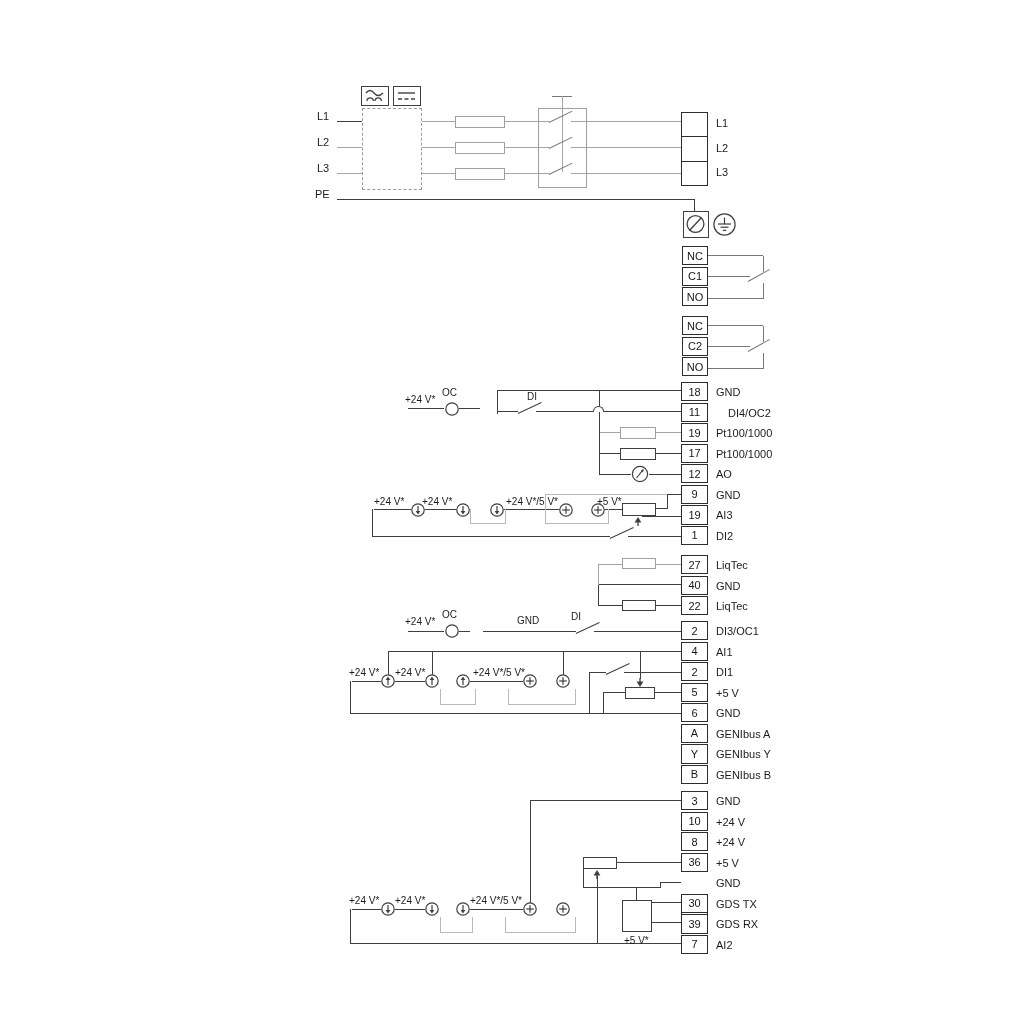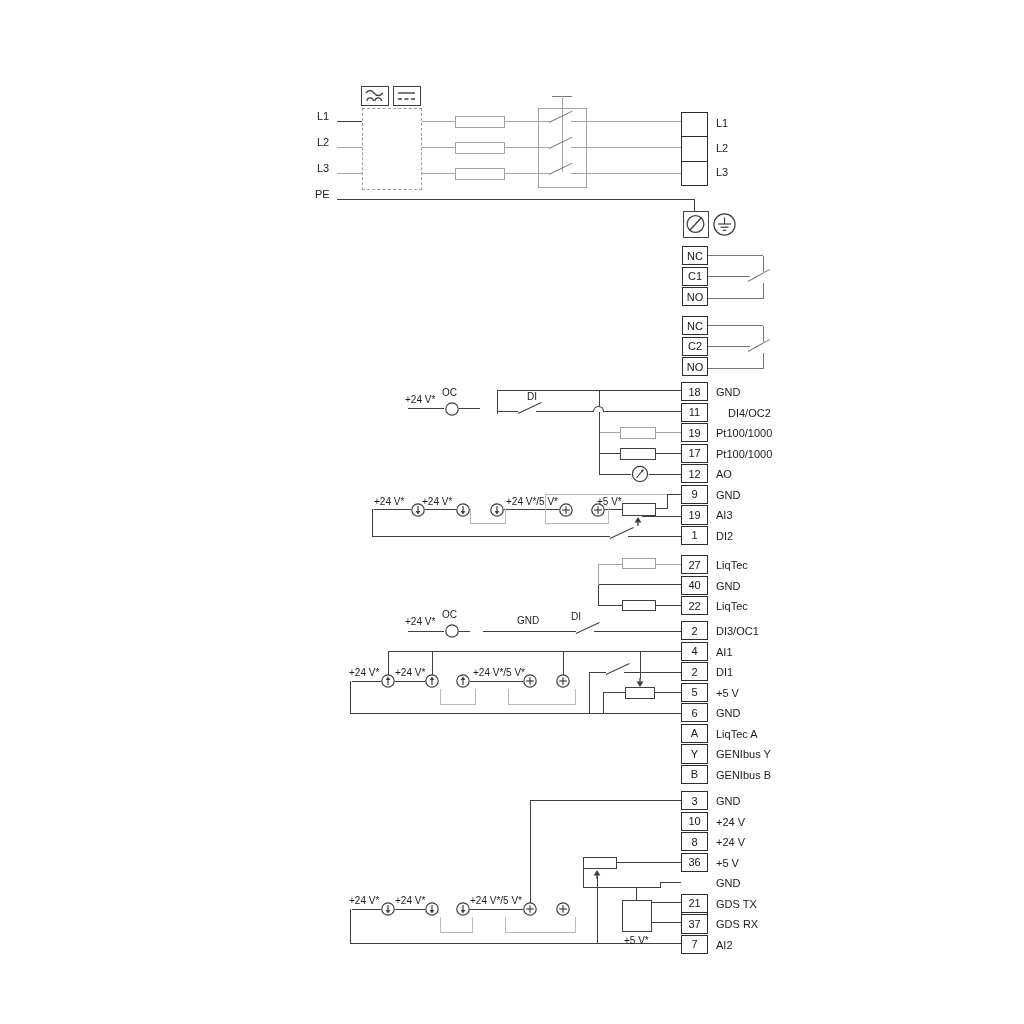--- a/index.html
+++ b/index.html
@@ -361,38 +361,38 @@
       <div class="tlabel" style="left:716px;top:625px">DI3/OC1</div>
       <div class="cell" style="left:681px;top:641.55px;width:27px;height:19.3px">4</div>
       <div class="tlabel" style="left:716px;top:645.55px">AI1</div>
       <div class="cell" style="left:681px;top:662.1px;width:27px;height:19.3px">2</div>
       <div class="tlabel" style="left:716px;top:666.1px">DI1</div>
       <div class="cell" style="left:681px;top:682.65px;width:27px;height:19.3px">5</div>
       <div class="tlabel" style="left:716px;top:686.65px">+5 V</div>
       <div class="cell" style="left:681px;top:703.2px;width:27px;height:19.3px">6</div>
       <div class="tlabel" style="left:716px;top:707.2px">GND</div>
       <div class="cell" style="left:681px;top:723.75px;width:27px;height:19.3px">A</div>
-      <div class="tlabel" style="left:716px;top:727.75px">LiqTec A</div>
+      <div class="tlabel" style="left:716px;top:727.75px">GENIbus A</div>
       <div class="cell" style="left:681px;top:744.3px;width:27px;height:19.3px">Y</div>
       <div class="tlabel" style="left:716px;top:748.3px">GENIbus Y</div>
       <div class="cell" style="left:681px;top:764.85px;width:27px;height:19.3px">B</div>
       <div class="tlabel" style="left:716px;top:768.85px">GENIbus B</div>
       <div class="cell" style="left:681px;top:791px;width:27px;height:19.3px">3</div>
       <div class="tlabel" style="left:716px;top:795px">GND</div>
       <div class="cell" style="left:681px;top:811.55px;width:27px;height:19.3px">10</div>
       <div class="tlabel" style="left:716px;top:815.55px">+24 V</div>
       <div class="cell" style="left:681px;top:832.1px;width:27px;height:19.3px">8</div>
       <div class="tlabel" style="left:716px;top:836.1px">+24 V</div>
       <div class="cell" style="left:681px;top:852.65px;width:27px;height:19.3px">36</div>
       <div class="tlabel" style="left:716px;top:856.65px">+5 V</div>
       <div class="cell" style="left:681px;top:899px;width:27px;height:19.3px">23</div>
       <div class="tlabel" style="left:716px;top:877.2px">GND</div>
-      <div class="cell" style="left:681px;top:893.75px;width:27px;height:19.3px">21</div>
+      <div class="cell" style="left:681px;top:893.75px;width:27px;height:19.3px">30</div>
       <div class="tlabel" style="left:716px;top:897.75px">GDS TX</div>
-      <div class="cell" style="left:681px;top:914.3px;width:27px;height:19.3px">37</div>
+      <div class="cell" style="left:681px;top:914.3px;width:27px;height:19.3px">39</div>
       <div class="tlabel" style="left:716px;top:918.3px">GDS RX</div>
       <div class="cell" style="left:681px;top:934.85px;width:27px;height:19.3px">7</div>
       <div class="tlabel" style="left:716px;top:938.85px">AI2</div>
       <div class="cell" style="left:682px;top:246px;width:26px;height:19.3px">NC</div>
       <div class="cell" style="left:682px;top:266.5px;width:26px;height:19.3px">C1</div>
       <div class="cell" style="left:682px;top:287px;width:26px;height:19.3px">NO</div>
       <div class="cell" style="left:682px;top:316px;width:26px;height:19.3px">NC</div>
       <div class="cell" style="left:682px;top:336.5px;width:26px;height:19.3px">C2</div>
       <div class="cell" style="left:682px;top:357px;width:26px;height:19.3px">NO</div>
       <div class="box" style="left: 681px; top: 112px; width: 27px; height: 74px; border-color: rgb(45, 45, 45);"></div>

